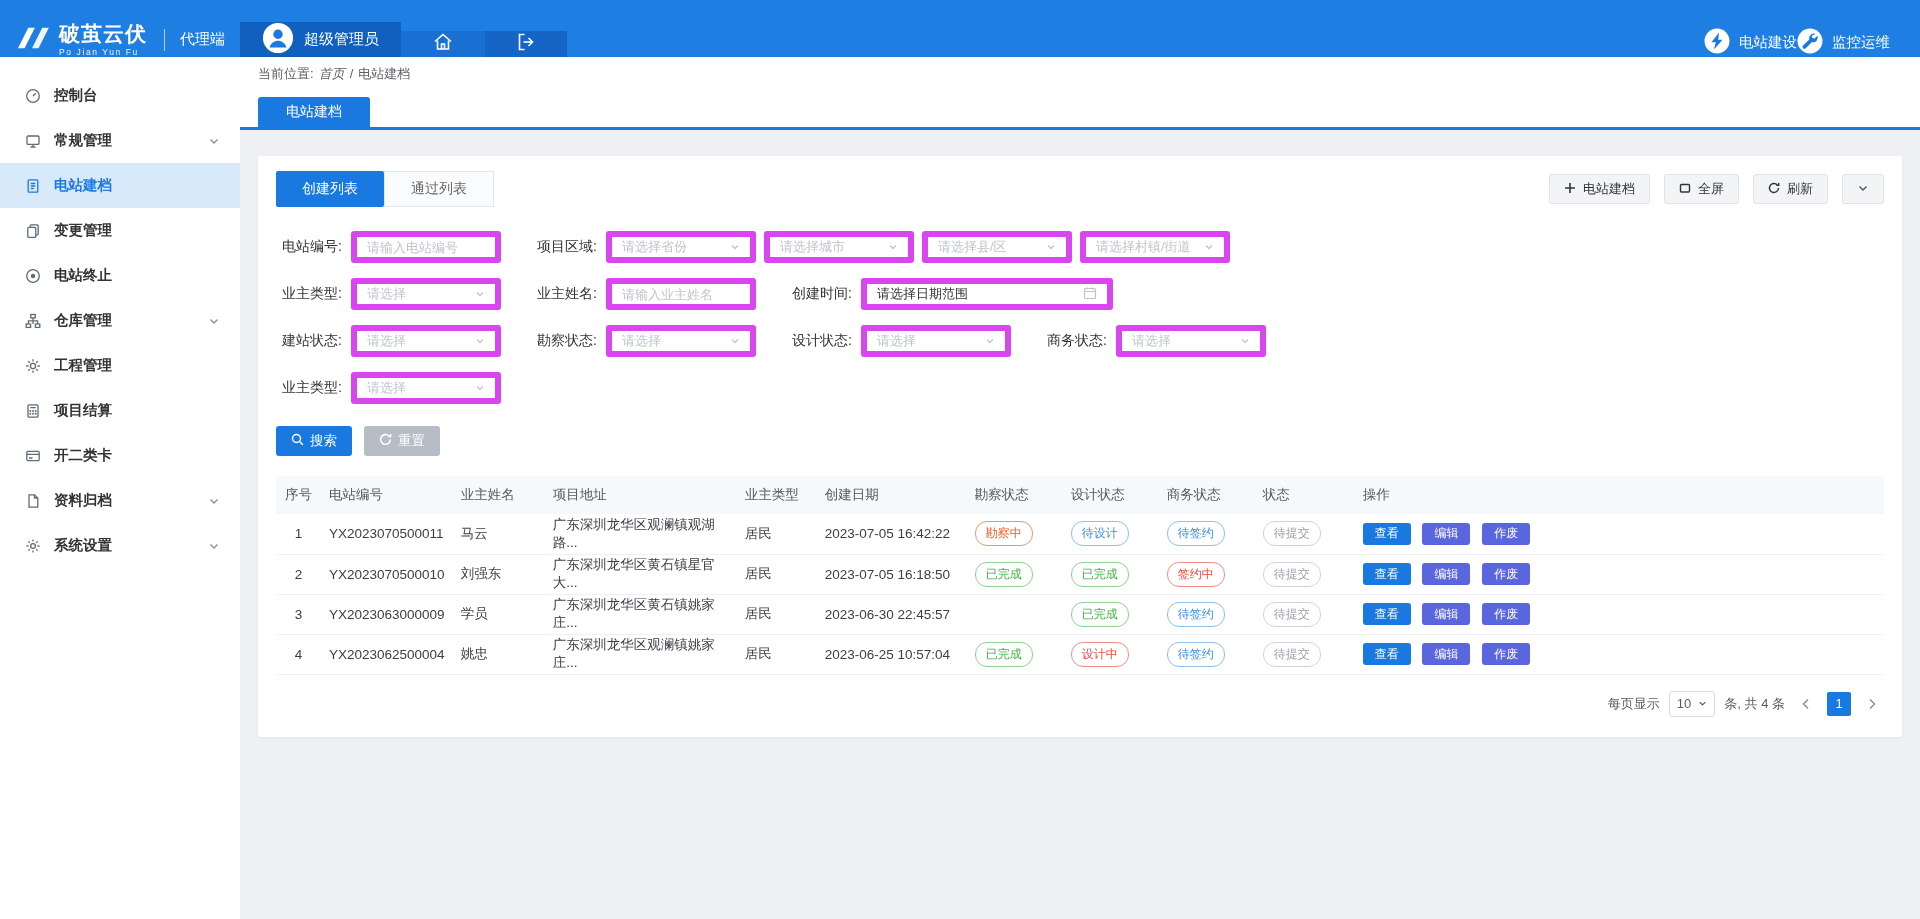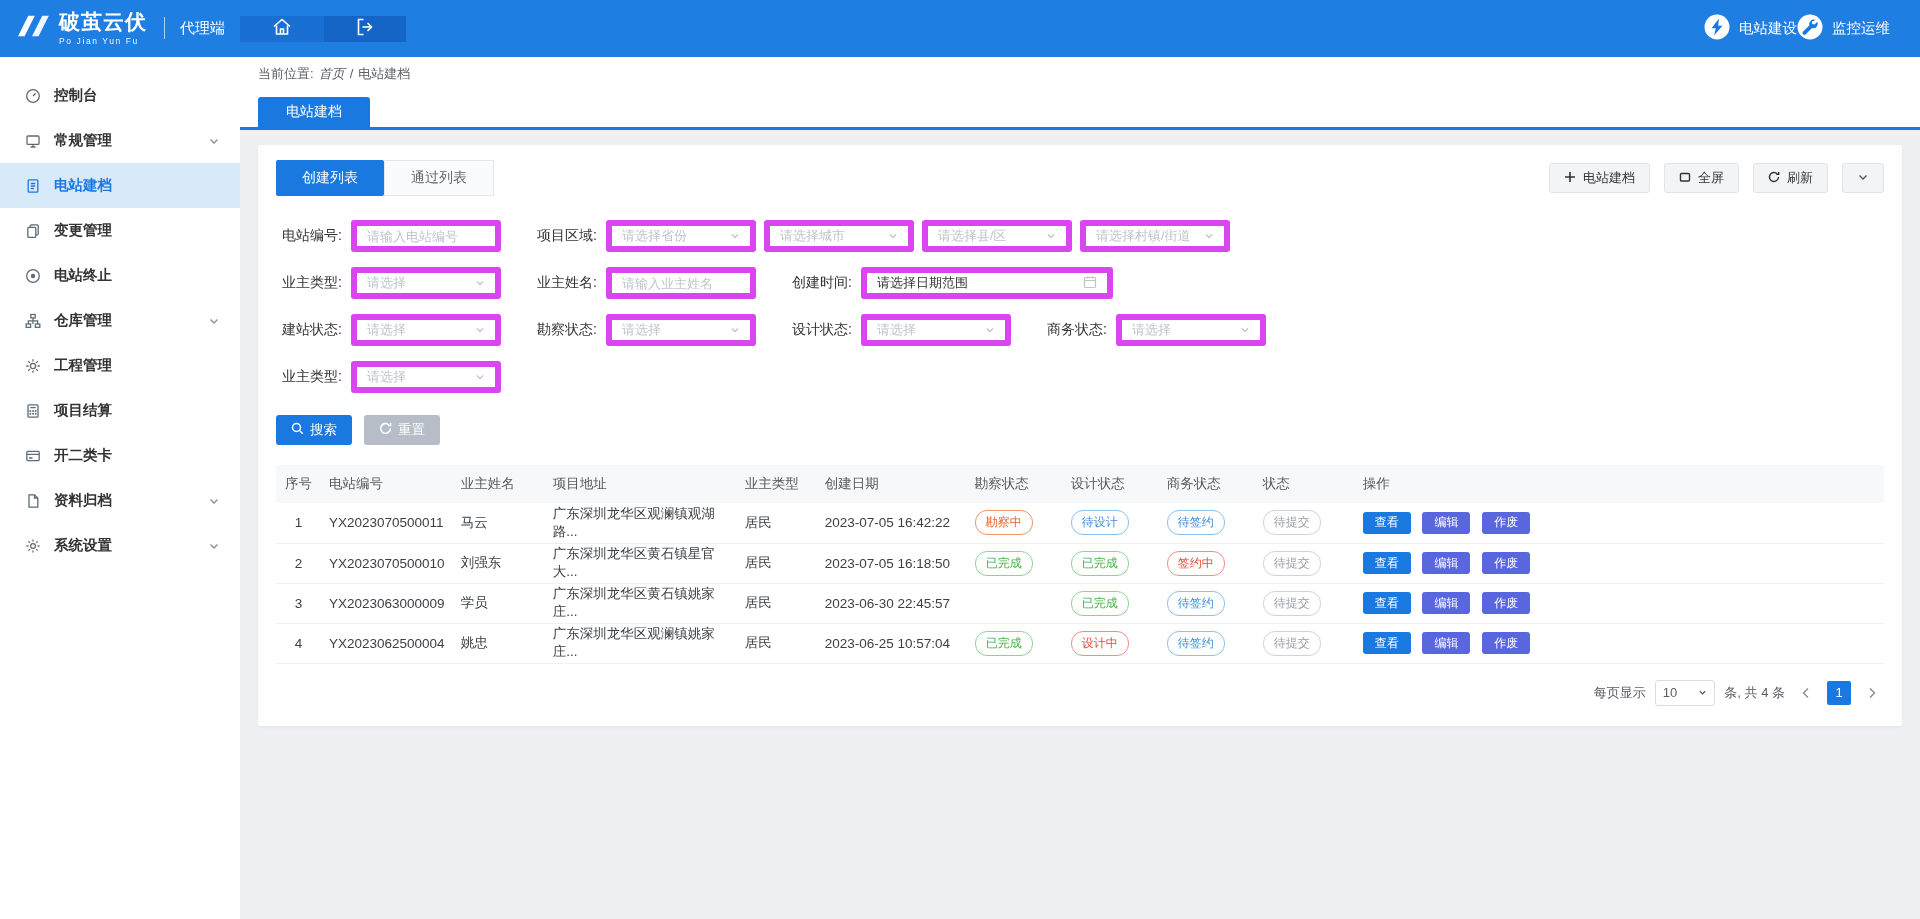--- a/index.html
+++ b/index.html
@@ -3,21 +3,21 @@
 <meta charset="utf-8">
 <style>
   * { box-sizing: border-box; }
   html,body { margin:0; padding:0; }
   body {
     width:1920px; height:919px; overflow:hidden;
     font-family:"Liberation Sans","DejaVu Sans",sans-serif;
     background:#eef0f4; color:#333;
   }
   
-  .topbar { height:57px; background:#1e7ee2; display:flex; align-items:center; color:#fff; }
+  .topbar { height:57px; background:#1e7ee2; display:flex; align-items:flex-end; color:#fff; }
   .logo-area { width:240px; display:flex; align-items:center; padding-left:14px; gap:9px; }
   .logo-cn { font-size:21px; font-weight:bold; letter-spacing:1px; line-height:1.05; }
   .logo-en { font-size:8.5px; letter-spacing:1.6px; opacity:.92; margin-top:2px; }
   .logo-sep { width:1px; height:22px; background:rgba(255,255,255,.65); margin:0 6px 0 8px; }
   .portal { font-size:15px; }
   .seg { display:flex; align-items:center; justify-content:center; cursor:pointer; }
   .seg-user { background:#115fbe; padding:0 22px; gap:10px; font-size:15px; }
   .seg-home { background:#1a6fd2; width:84px; }
   .seg-logout { background:#1465c6; width:82px; }
   .top-right { margin-left:auto; display:flex; align-items:center; padding-right:30px; }
@@ -30,21 +30,21 @@
   .side-item .chev { margin-left:auto; color:#8a9099; display:flex; }
   .side-item.active { background:#d8e9fa; color:#1a79e0; }
   .side-item.active .sicon { color:#1a79e0; }
   .content { flex:1; display:flex; flex-direction:column; min-width:0; }
   
   .crumb-bar { background:#fff; height:33px; display:flex; align-items:center; padding-left:18px; font-size:13px; color:#5a5e66; gap:5px; }
   .crumb-link { cursor:pointer;font-style:italic; }
   .tab-bar { background:#fff; border-bottom:3px solid #1a79e0; padding:7px 0 0 18px; }
   .page-tab { display:inline-block; background:#1a79e0; color:#fff; font-size:14px; padding:6px 28px; border-radius:3px 3px 0 0; cursor:pointer; }
   
-  .body-area { flex:1; padding:15px 18px; }
+  .body-area { flex:1; padding:26px 18px; }
   .card { background:#fff; border-radius:3px; padding:15px 18px 20px; min-height:545px; box-shadow:0 1px 3px rgba(0,0,0,.06); }
   .card-head { display:flex; align-items:center; }
   .tab { font-size:14px; cursor:pointer; }
   .tab.active { background:#1a79e0; color:#fff; padding:9px 26px; border-radius:2px; }
   .tab.inactive { background:#fafbfc; border:1px solid #e4e7eb; color:#666; padding:8px 26px; }
   .toolbar { margin-left:auto; display:flex; gap:14px; }
   .tbtn { display:flex; align-items:center; gap:7px; background:#f2f4f6; border:1px solid #e0e3e8; border-radius:3px; padding:0 14px; height:30px; font-size:13px; color:#333; cursor:pointer; }
   
   .filters { margin-top:24px; }
   .frow { display:flex; align-items:center; margin-bottom:15px; }
@@ -72,41 +72,51 @@
   .badge[data-type="red"]    { color:#e84a3c; border-color:#f08d84; }
   .badge[data-type="blue"]   { color:#3f8fe0; border-color:#8cc0ef; }
   .badge[data-type="green"]  { color:#43b244; border-color:#8ed38f; }
   .badge[data-type="gray"]   { color:#9a9ea6; border-color:#cfd3d9; }
   .abtn { height:22px; padding:0 12px; border:none; border-radius:3px; color:#fff; font-size:12px; margin-right:8px; cursor:pointer; }
   .abtn.view { background:#1a79e0; }
   .abtn.edit { background:#5a66dd; }
   .abtn.void { background:#5a66dd; }
   
   .pager { display:flex; justify-content:flex-end; align-items:center; margin-top:16px; font-size:13px; color:#5a5e66; gap:9px; }
-  .pp-select { border:1px solid #d9dde3; border-radius:3px; height:26px; display:flex; align-items:center; padding:0 7px; gap:21px; cursor:pointer; }
+  .pp-select { border:1px solid #d9dde3; border-radius:3px; height:26px; display:flex; align-items:center; padding:0 7px; gap:7px; cursor:pointer; }
   .pg-arrow { width:24px; height:24px; display:flex; align-items:center; justify-content:center; color:#8a9099; cursor:pointer; }
   .pg-num { width:24px; height:24px; background:#1a79e0; color:#fff; display:flex; align-items:center; justify-content:center; border-radius:2px; cursor:pointer; }
 </style>
 </head>
 <body>
 
 <div class="topbar">
   <div class="logo-area">
     <span>
       <svg width="36" height="28" viewBox="0 0 38 30">
           <path d="M4 26L15 4h7L11 26z" fill="#fff"></path>
           <path d="M19 26L30 4h7L26 26z" fill="#fff" opacity=".92"></path>
         </svg>
     </span>
     <span>
       <div class="logo-cn">破茧云伏</div>
       <div class="logo-en">Po Jian Yun Fu</div>
     </span>
     <span class="logo-sep"></span>
     <span class="portal">代理端</span>
+  </div>
+  <div class="seg seg-user">
+    <span>
+      <svg width="32" height="32" viewBox="0 0 34 34">
+          <circle cx="17" cy="17" r="16" fill="#fff"></circle>
+          <circle cx="17" cy="13" r="5" fill="#1a79e0"></circle>
+          <path d="M8 27c1.5-4.8 5-7.2 9-7.2s7.5 2.4 9 7.2z" fill="#1a79e0"></path>
+        </svg>
+    </span>
+    <span>超级管理员</span>
   </div>
   <div class="seg seg-home">
     <span>
       <svg width="22" height="22" viewBox="0 0 22 22" fill="none" stroke="#fff" stroke-width="1.6">
           <path d="M3 10.5L11 3.5l8 7"></path>
           <path d="M5.5 9.5V18h11V9.5"></path>
           <path d="M9.5 18v-5h3v5"></path>
         </svg>
     </span>
   </div>

